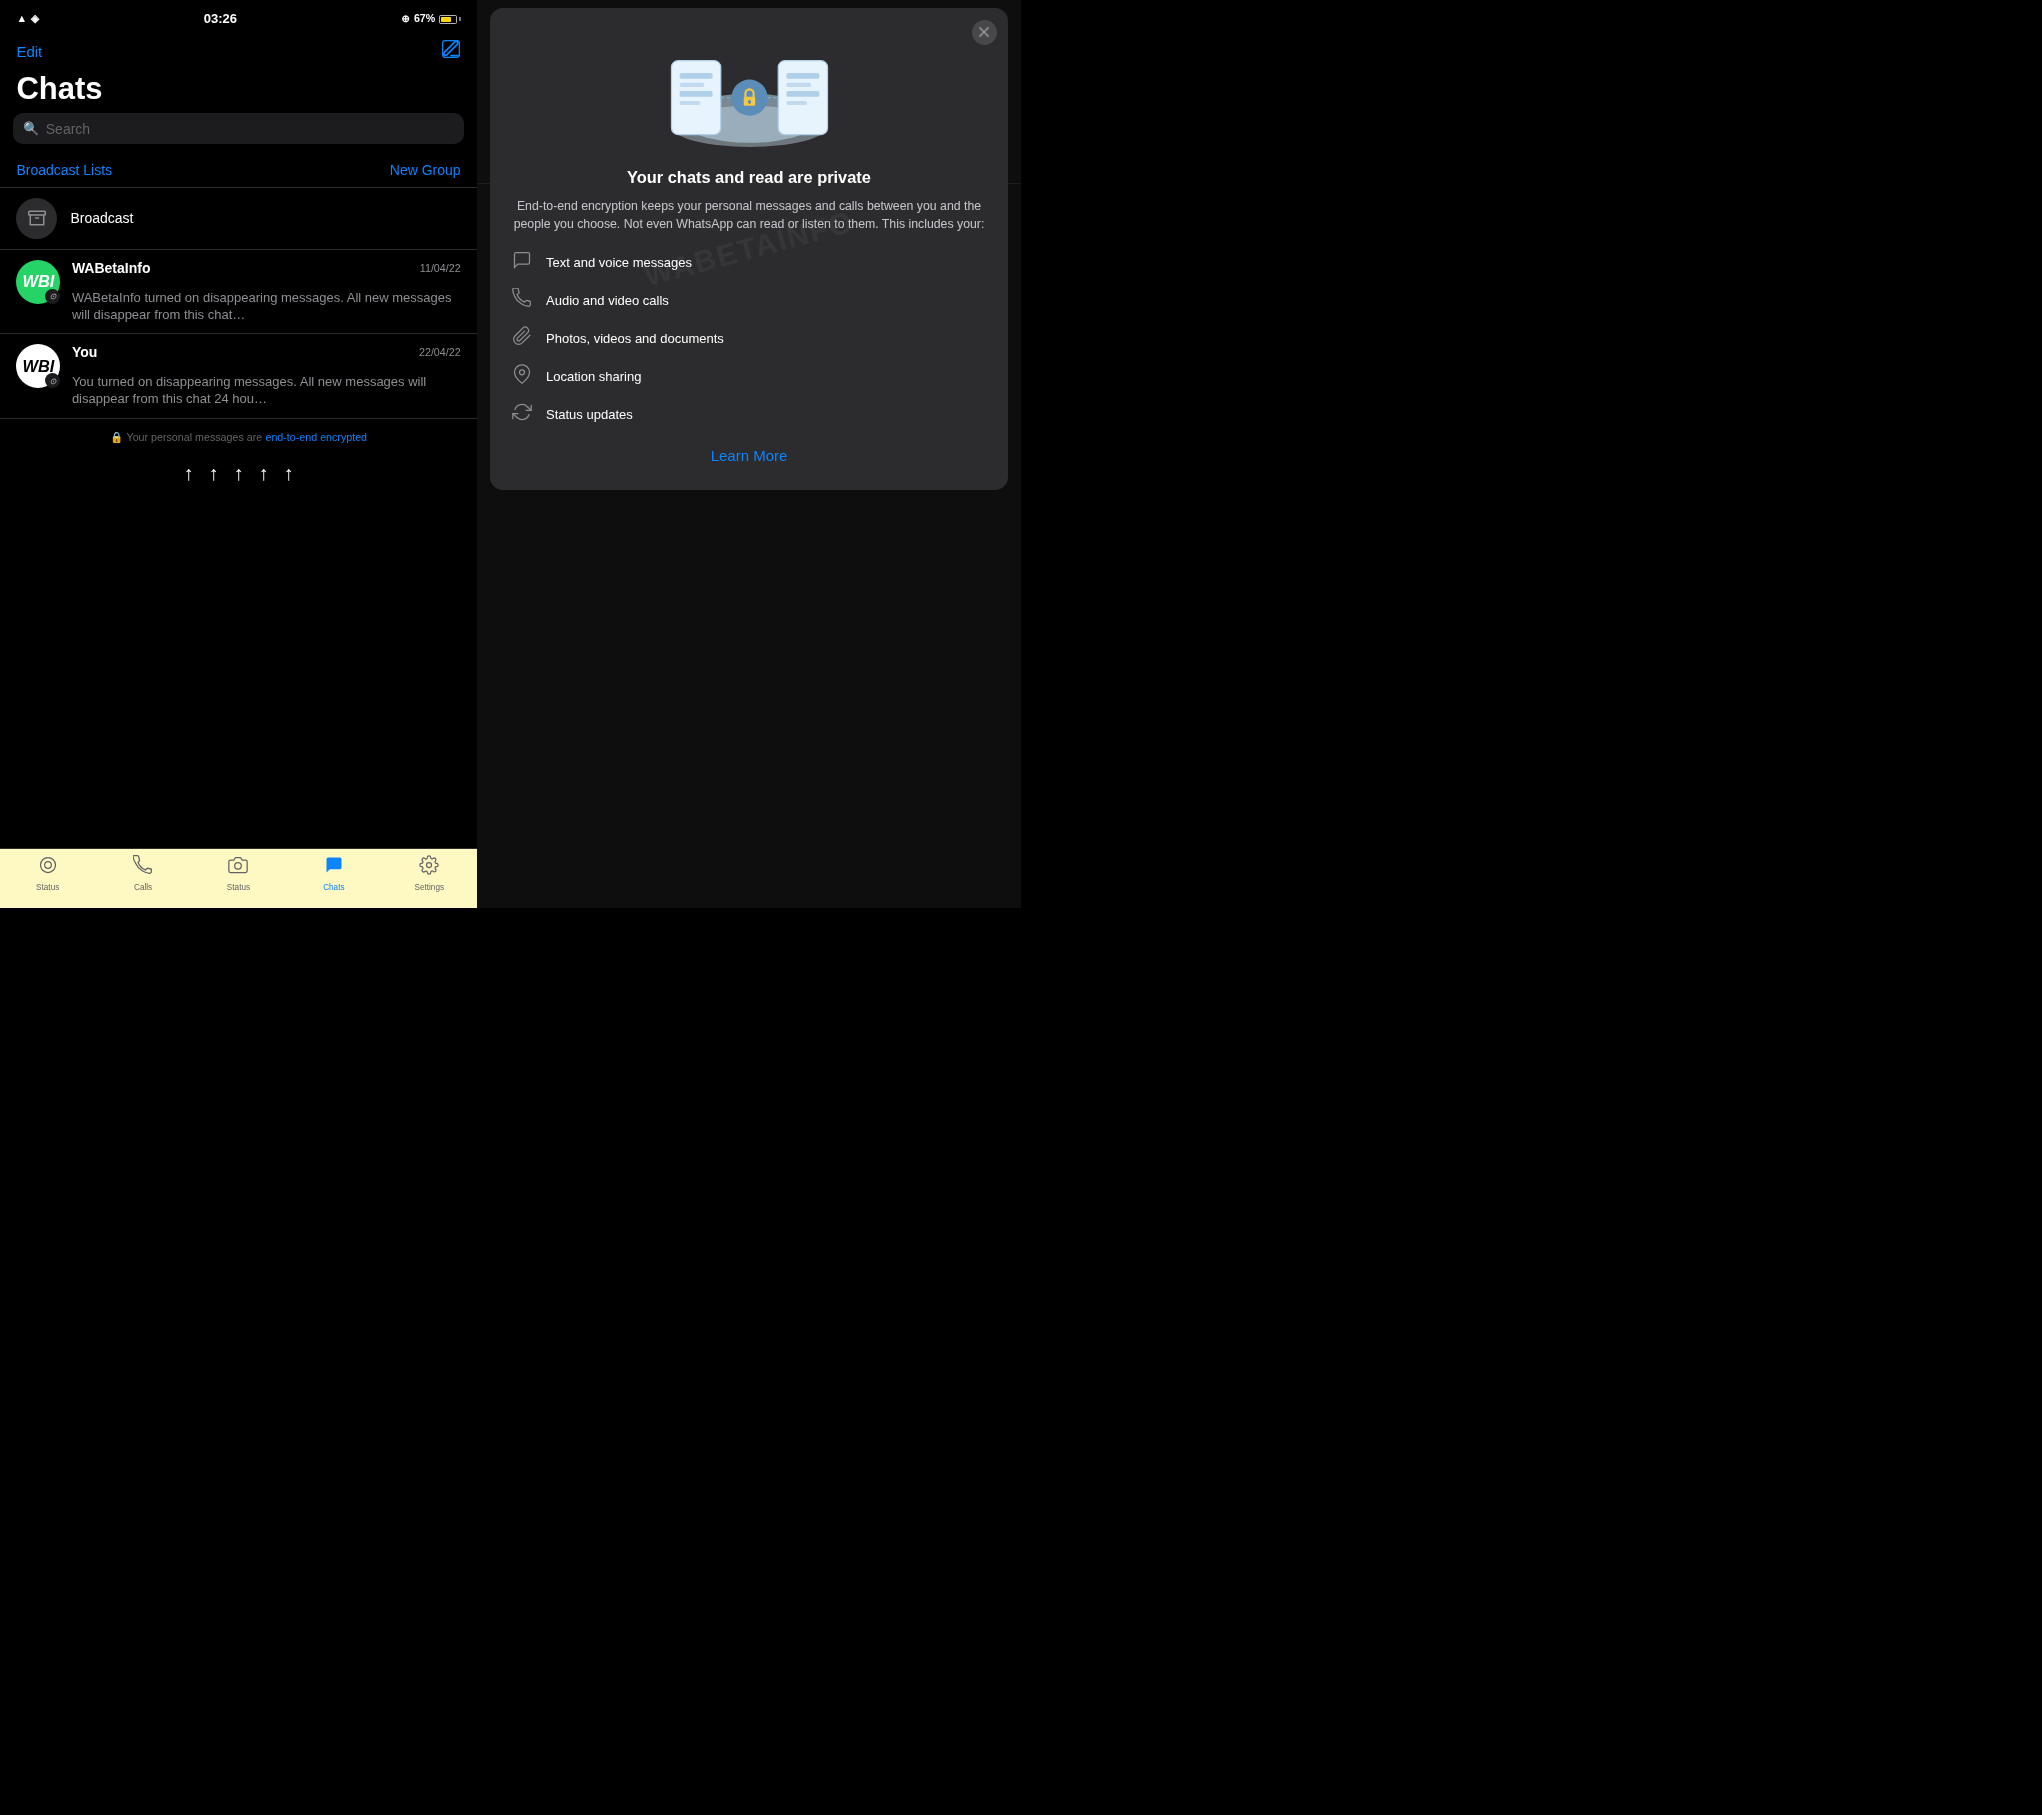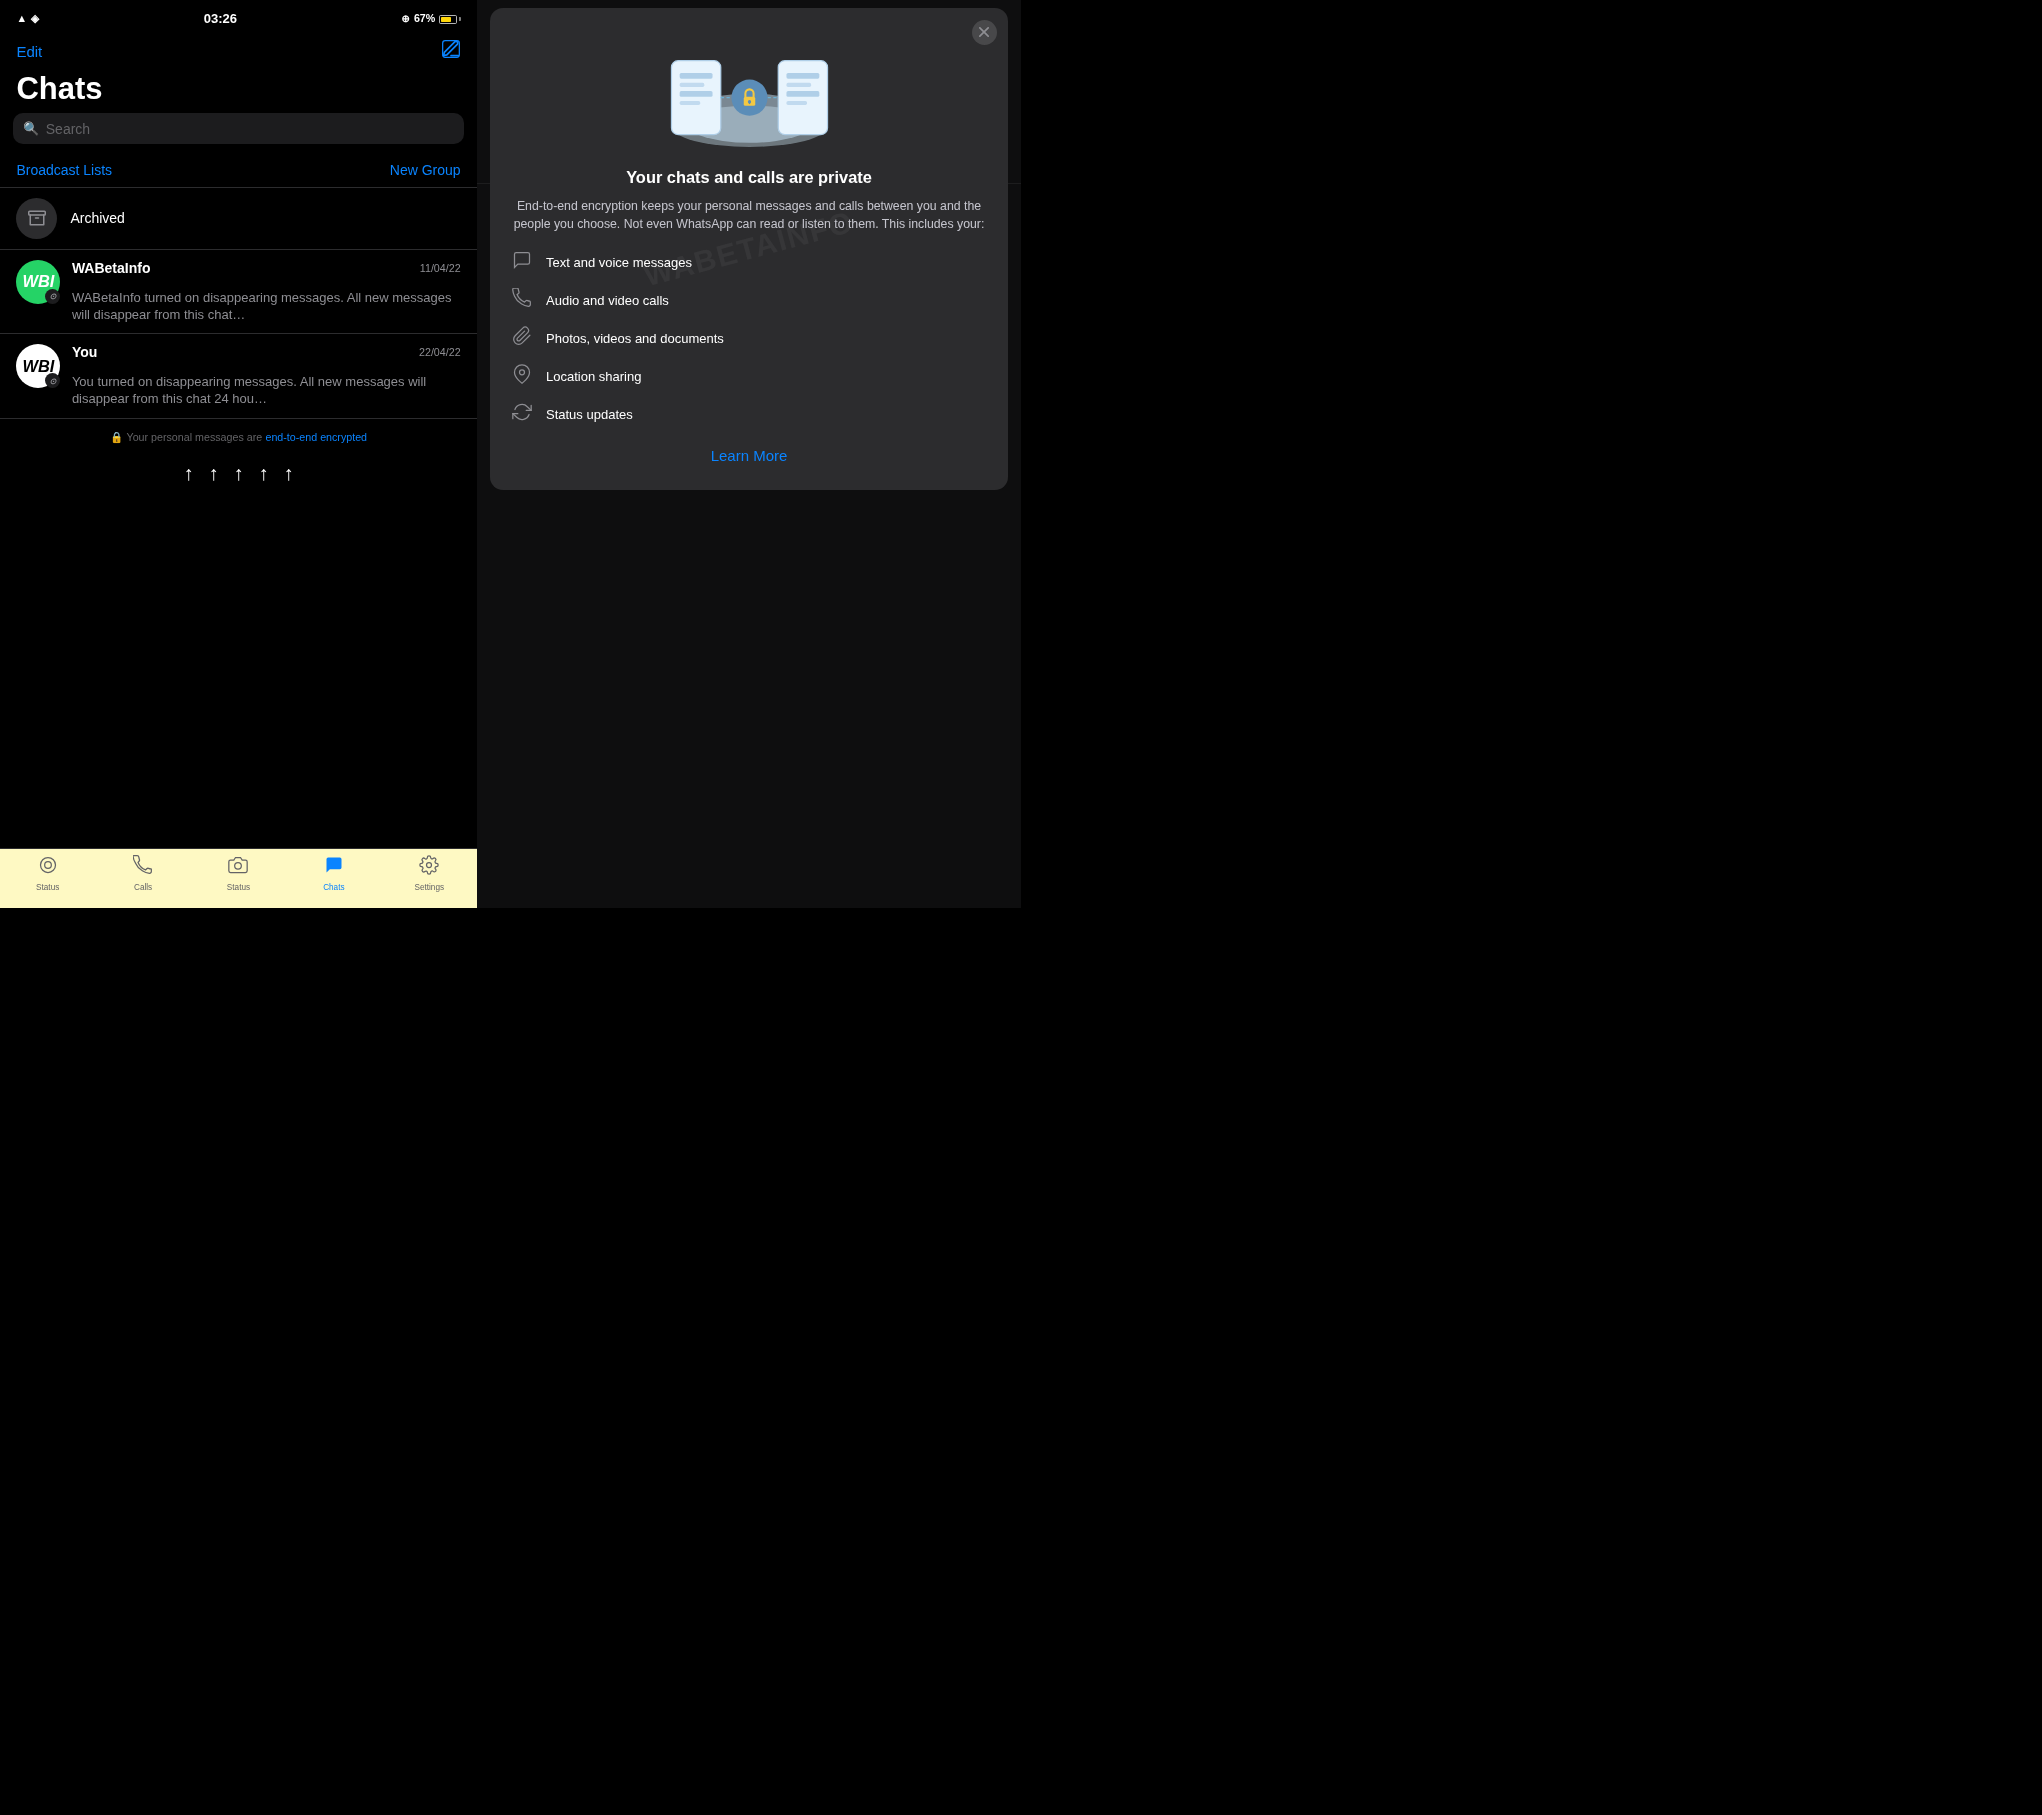--- a/index.html
+++ b/index.html
@@ -436,21 +436,21 @@
   <div class="chat-list">
 
     <div class="archived-row">
       <div class="archive-icon-box">
         <svg width="18" height="18" viewBox="0 0 24 24" fill="none" stroke="currentColor" stroke-width="2" stroke-linecap="round" stroke-linejoin="round">
           <polyline points="21 8 21 21 3 21 3 8"></polyline>
             <rect x="1" y="3" width="22" height="5" rx="1"></rect>
             <line x1="10" y1="12" x2="14" y2="12"></line>
         </svg>
       </div>
-      <span class="archived-label">Archived</span>
+      <span class="archived-label">Broadcast</span>
     </div>
 
     <div class="chat-item">
       <div class="avatar green">
         <span>WBI</span>
         <span class="timer-badge">⊙</span>
       </div>
       <div class="chat-info">
         <div class="chat-header-row">
           <span class="chat-name">WABetaInfo</span>
@@ -615,21 +615,21 @@
 
           <circle cx="110" cy="75" r="22" fill="#5b8db8"></circle>
 
           <rect x="103" y="74" width="14" height="11" rx="2" fill="#f4c842"></rect>
           <path d="M105 74 v-4 a5 5 0 0 1 10 0 v4" stroke="#f4c842" stroke-width="2.5" fill="none" stroke-linecap="round"></path>
           <circle cx="110" cy="80" r="2" fill="#5b8db8"></circle>
           <rect x="109" y="80" width="2" height="3" rx="1" fill="#5b8db8"></rect>
         </svg>
       </div>
 
-      <div class="modal-title">Your chats and calls are private</div>
+      <div class="modal-title">Your chats and read are private</div>
 
       <div class="modal-description">End-to-end encryption keeps your personal messages and calls between you and the people you choose. Not even WhatsApp can read or listen to them. This includes your:</div>
 
       <ul class="modal-features">
         <li class="modal-feature-item">
           <span class="feature-icon">
             <svg width="20" height="20" viewBox="0 0 24 24" fill="none" stroke="#8e8e93" stroke-width="1.5" stroke-linecap="round">
               <path d="M21 15a2 2 0 01-2 2H7l-4 4V5a2 2 0 012-2h14a2 2 0 012 2z"></path>
             </svg>
           </span>

